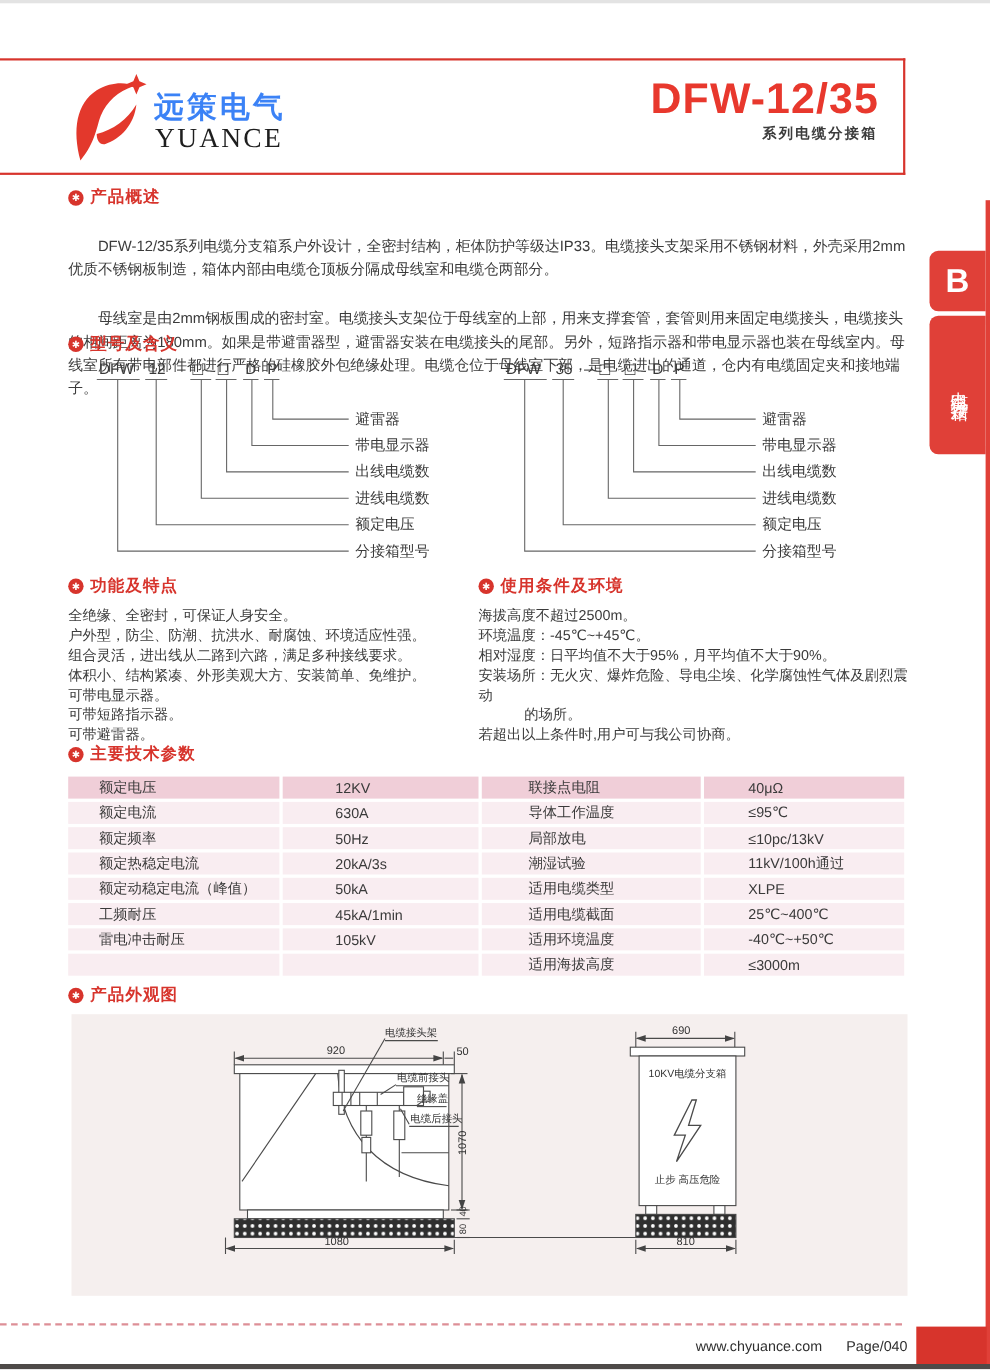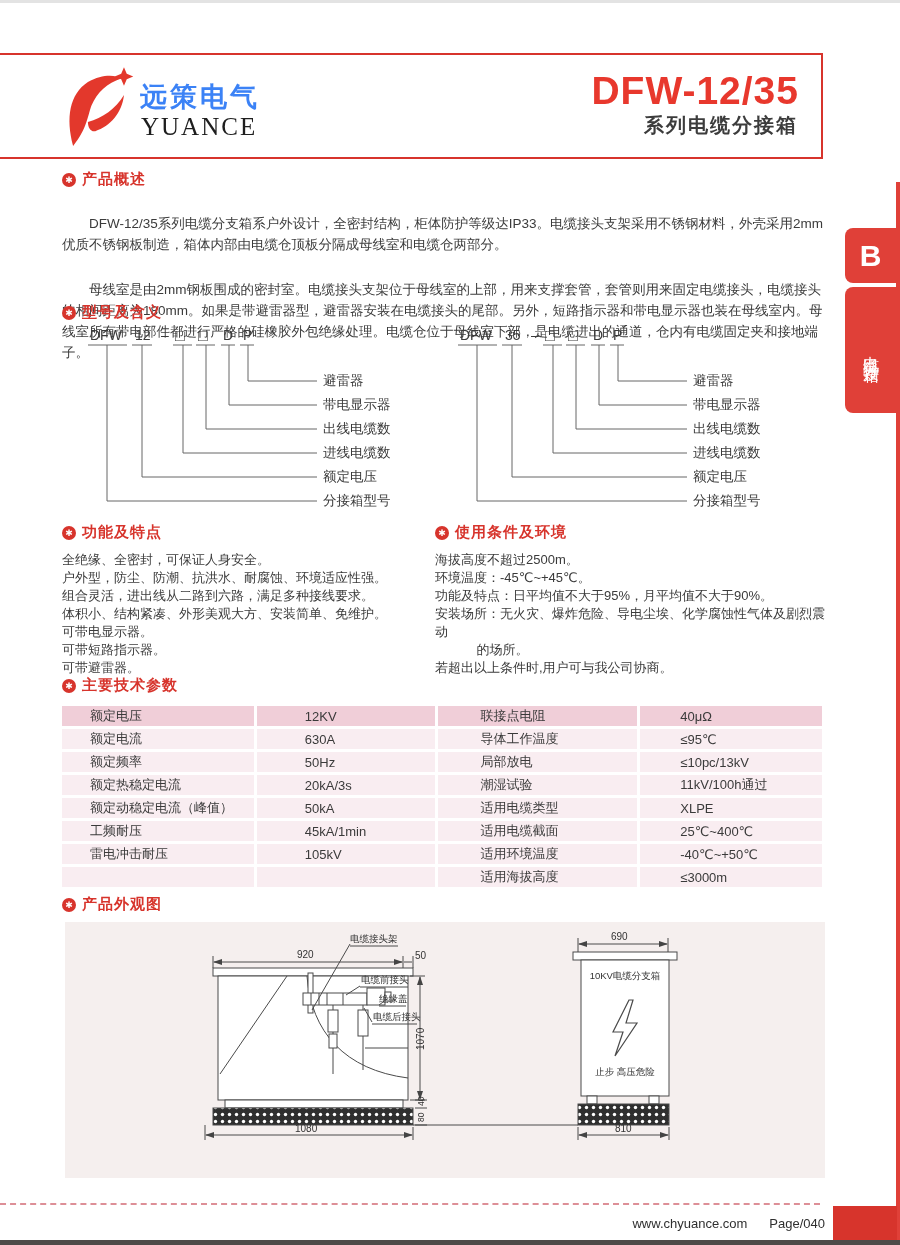--- a/index.html
+++ b/index.html
@@ -12,21 +12,21 @@
 
   
   .header-box { position:absolute; left:-2px; top:53px; width:825px; height:106px;
     border-top:2px solid #d7342c; border-right:2px solid #d7342c; border-bottom:2px solid #d7342c; background:#fff; }
   .logo-swoosh { position:absolute; left:64px; top:10px; width:74px; height:86px; }
   .logo-cn { position:absolute; left:142px; top:24px; font-size:27px; font-weight:bold; color:#3b82f6; letter-spacing:3px; }
   .logo-en { position:absolute; left:143px; top:58px; font-size:25px; font-family:"Liberation Serif","DejaVu Serif",serif; color:#1e1e1e; letter-spacing:2px; }
   .hd-title { position:absolute; right:22px; top:14px; width:420px; text-align:right;
     font-size:39px; font-weight:bold; color:#e8382d; letter-spacing:1px; }
   .hd-sub { position:absolute; right:23px; top:57px; width:420px; text-align:right;
-    font-size:20px; font-weight:bold; color:#3c3c3c; letter-spacing:2px; }
+    font-size:13px; font-weight:bold; color:#3c3c3c; letter-spacing:2px; }
 
   
   .side-strip { position:absolute; left:896px; top:182px; width:4px; height:1059px; background:#e04038; }
   .side-tab-b { position:absolute; left:845px; top:228px; width:51px; height:55px; background:#e04038;
     border-radius:8px 0 0 8px; color:#fff; font-size:30px; font-weight:bold; display:flex; align-items:center; justify-content:center; }
   .side-tab-label { position:absolute; left:845px; top:287px; width:51px; height:126px; background:#e04038;
     border-radius:8px 0 0 8px; color:#fff; font-size:16px; display:flex; align-items:center; justify-content:center;
     writing-mode:vertical-rl; text-orientation:upright; letter-spacing:3px; }
 
   
@@ -179,21 +179,21 @@
   </div>
 
   <div class="sec" style="left:435px; top:523px; width:400px;">
     <div class="sec-head">
       <span class="sec-icon">✱</span>
       <span class="sec-title">使用条件及环境</span>
     </div>
     <ul class="plain-list">
       <li>海拔高度不超过2500m。</li>
       <li>环境温度：-45℃~+45℃。</li>
-      <li>功能及特点：日平均值不大于95%，月平均值不大于90%。</li>
+      <li>相对湿度：日平均值不大于95%，月平均值不大于90%。</li>
       <li>安装场所：无火灾、爆炸危险、导电尘埃、化学腐蚀性气体及剧烈震 动</li>
       <li class="indent">的场所。</li>
       <li>若超出以上条件时,用户可与我公司协商。</li>
     </ul>
   </div>
 
   <div class="sec" style="left:62px; top:676px; width:766px;">
     <div class="sec-head">
       <span class="sec-icon">✱</span>
       <span class="sec-title">主要技术参数</span>

